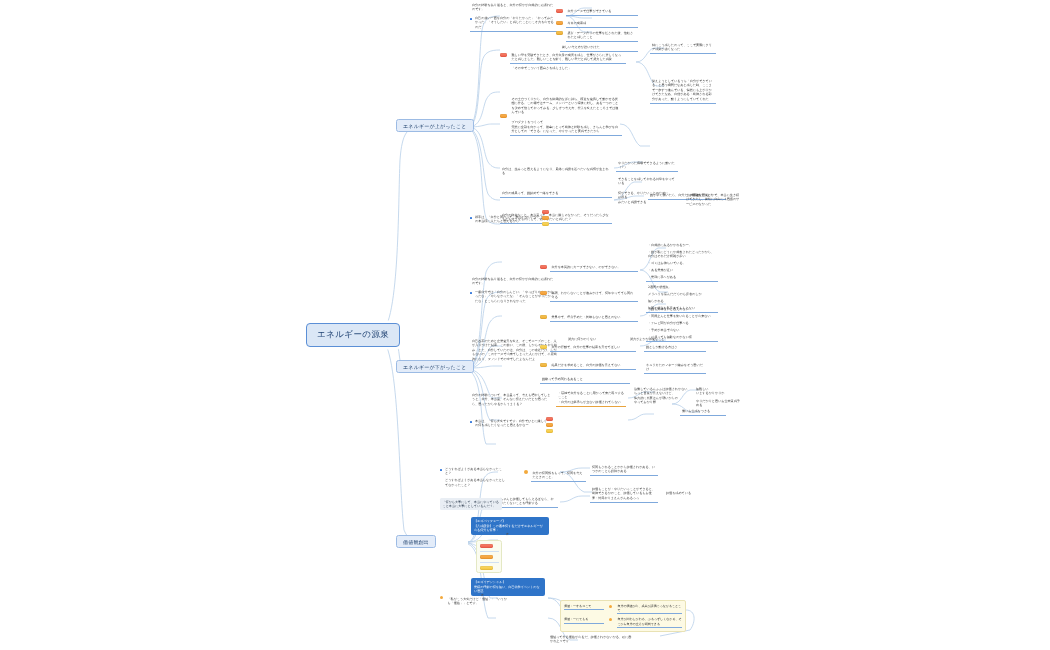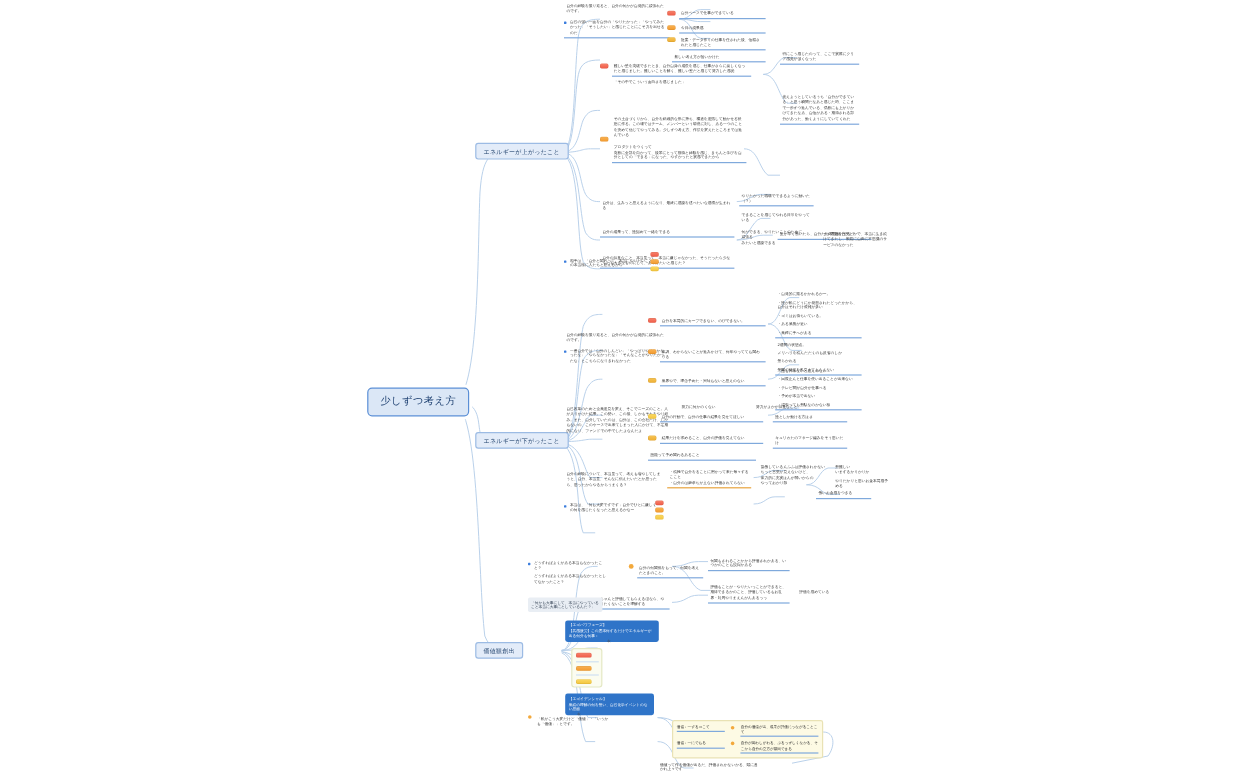--- a/index.html
+++ b/index.html
@@ -131,21 +131,21 @@
       <path d="M560 472 C 572 472 572 468 582 468 L 590 468"></path>
       <path d="M560 472 C 574 472 574 488 584 492 L 592 492"></path>
       <path d="M560 502 C 572 502 572 496 582 496 L 590 496"></path>
       <path d="M548 598 C 562 598 562 604 572 606 L 580 606"></path>
       <path d="M548 598 C 562 598 562 618 572 622 L 580 622"></path>
       <path d="M548 618 C 562 618 560 636 570 640 L 578 640"></path>
       <path d="M686 610 C 696 610 696 622 690 630 L 660 636"></path>
     </g>
   </svg>
 
-  <div class="node root" style="left:306px;top:323px;">少しずつ考え方</div>
+  <div class="node root" style="left:306px;top:323px;">エネルギーの源泉</div>
 
   <div class="node branch" style="left:396px;top:119px;">エネルギーが上がったこと</div>
   <div class="node branch" style="left:396px;top:360px;">エネルギーが下がったこと</div>
   <div class="node branch" style="left:396px;top:535px;">価値観創出</div>
 
   <div class="node" style="left:470px;top:2px;width:88px;">
     <div class="leaf nounder">自分の経験を振り返ると、自分の何かが自発的に頑張れたのです。</div>
     <div class="leaf bulleted" style="margin-top:1.5px;">自己の強い一面を自分の「やりたかった」「やってみたかった」「そうしたい」と感じたことにこそ力を出せるのだ</div>
   </div>
 

